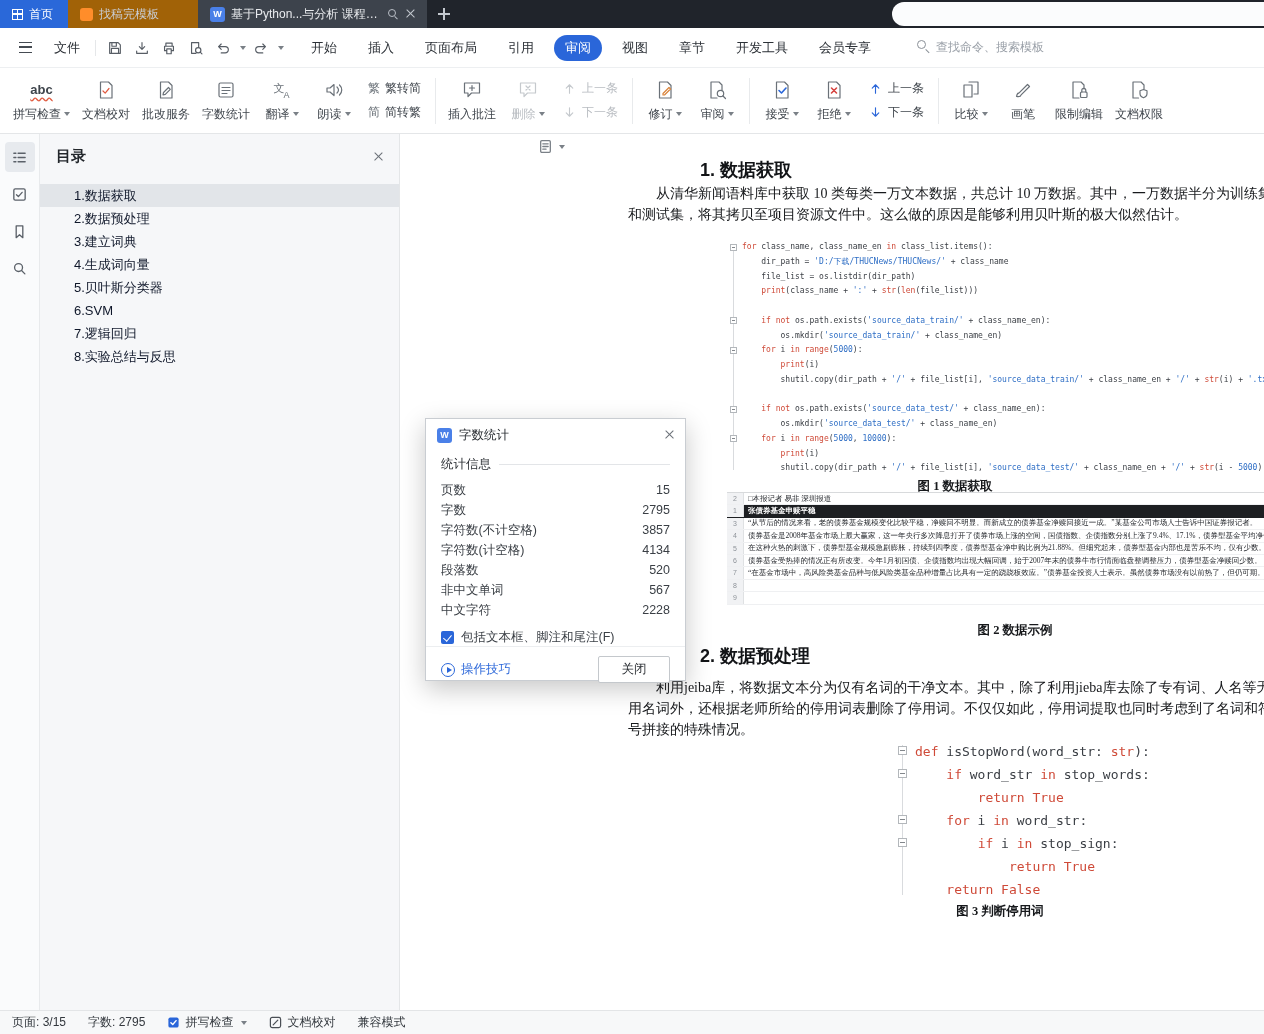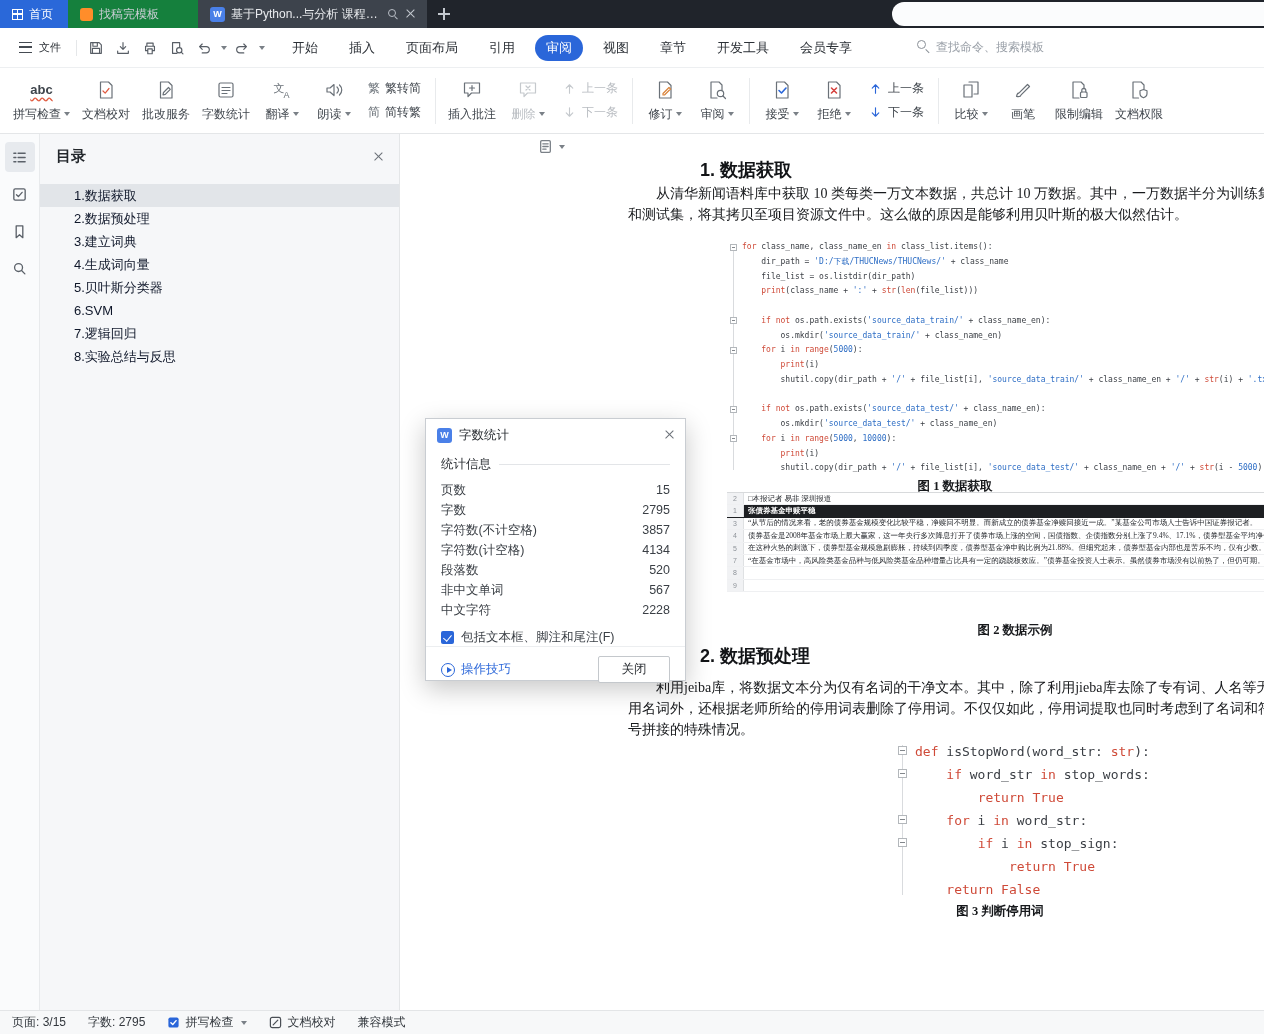--- a/index.html
+++ b/index.html
@@ -4,21 +4,21 @@
 <style>
 *{margin:0;padding:0;box-sizing:border-box}
 html,body{width:1264px;height:1034px}
 body{font-family:"Liberation Sans",sans-serif;background:#fff;overflow:hidden;-webkit-font-smoothing:antialiased}
 .app{position:relative;width:1264px;height:1034px;background:#fff;overflow:hidden}
 
 
 .titlebar{position:absolute;left:0;top:0;right:0;height:28px;background:#20242b;display:flex;align-items:stretch}
 .tab{display:flex;align-items:center;gap:6px;padding:0 12px;font-size:12px;color:#c9cdd4;white-space:nowrap}
 .tab-home{background:#2a68d9;color:#fff;min-width:68px}
-.tab-tpl{background:#15803d;min-width:130px}
+.tab-tpl{background:#a16207;min-width:130px}
 .tab-doc{background:#3d434c;color:#e9ebee;min-width:200px}
 .newtab{width:34px;display:flex;align-items:center;justify-content:center}
 .grid-ic{width:11px;height:11px;border:1.4px solid #fff;position:relative;flex:none}
 .grid-ic::before{content:"";position:absolute;left:3.8px;top:0;bottom:0;width:1.4px;background:#fff}
 .grid-ic::after{content:"";position:absolute;top:3.8px;left:0;right:0;height:1.4px;background:#fff}
 .wicon{width:15px;height:15px;border-radius:3px;background:#4a80e8;color:#fff;font-size:9px;font-weight:bold;display:inline-flex;align-items:center;justify-content:center;flex:none}
 .docer-ic{width:13px;height:13px;border-radius:3px;background:#ff8d2a;flex:none}
 .tab-title{overflow:hidden;text-overflow:ellipsis;max-width:150px}
 .mini-mag{position:relative;width:12px;height:12px;flex:none}
 .mini-mag::before{content:"";position:absolute;left:1px;top:1px;width:6px;height:6px;border:1.3px solid #b9bec6;border-radius:50%}
@@ -27,21 +27,21 @@
 .xicon::before,.xicon::after{content:"";position:absolute;left:-0.5px;top:4.4px;width:11px;height:1.2px;background:#c3c8cf}
 .xicon::before{transform:rotate(45deg)}.xicon::after{transform:rotate(-45deg)}
 .xdark::before,.xdark::after{background:#6a7077}
 .plus{position:relative;width:12px;height:12px}
 .plus::before{content:"";position:absolute;left:5.3px;top:0;width:1.4px;height:12px;background:#c3c8cf}
 .plus::after{content:"";position:absolute;top:5.3px;left:0;height:1.4px;width:12px;background:#c3c8cf}
 .titlebar-pill{position:absolute;right:0;top:2px;width:372px;height:24px;background:#fbfcfd;border-radius:12px 0 0 12px}
 
 
 .menubar{position:absolute;top:28px;left:0;right:0;height:40px;background:#fff;display:flex;align-items:center;padding:0 10px;border-bottom:1px solid #edeff1}
-.file-btn{display:flex;align-items:center;gap:7px;font-size:11px;color:#2c3137;padding:0 9px;height:28px;cursor:default}
+.file-btn{display:flex;align-items:center;gap:22px;font-size:13px;color:#2c3137;padding:0 9px;height:28px;cursor:default}
 .hamb{width:13px;height:11px;border-top:1.6px solid #454b52;border-bottom:1.6px solid #454b52;position:relative}
 .hamb::after{content:"";position:absolute;left:0;right:0;top:3px;height:1.6px;background:#454b52}
 .vbar{width:1px;height:16px;background:#e5e7e9;margin:0 6px}
 .qicons{display:flex;align-items:center;gap:2px}
 .qbtn{width:25px;height:25px;display:flex;align-items:center;justify-content:center;border-radius:3px}
 .qbtn svg{width:16px;height:16px;stroke:#575d65;fill:none;stroke-width:1.3;stroke-linecap:round;stroke-linejoin:round}
 .car{width:0;height:0;border-left:3.5px solid transparent;border-right:3.5px solid transparent;border-top:4px solid #7a8087;display:inline-block;margin-left:3px;flex:none}
 .menu-tabs{display:flex;align-items:center;gap:9px;margin-left:16px}
 .mtab{font-size:13px;color:#2c3137;padding:4px 11px;border-radius:14px;white-space:nowrap}
 .mtab.active{background:#2a66d9;color:#fff}
@@ -511,20 +511,24 @@
         </div>
         <div class="srow">
           <span class="ln">4</span>
           <span class="tx">债券基金是2008年基金市场上最大赢家，这一年央行多次降息打开了债券市场上涨的空间，国债指数、企债指数分别上涨了9.4%、17.1%，债券型基金平均净值增长。</span>
         </div>
         <div class="srow">
           <span class="ln">5</span>
           <span class="tx">在这种火热的刺激下，债券型基金规模急剧膨胀，持续到四季度，债券型基金净申购比例为21.88%。但细究起来，债券型基金内部也是苦乐不均，仅有少数。</span>
         </div>
         <div class="srow">
+          <span class="ln">6</span>
+          <span class="tx">债券基金受热捧的情况正有所改变。今年1月初国债、企债指数均出现大幅回调，始于2007年末的债券牛市行情面临盘整调整压力，债券型基金净赎回少数。</span>
+        </div>
+        <div class="srow">
           <span class="ln">7</span>
           <span class="tx">“在基金市场中，高风险类基金品种与低风险类基金品种增量占比具有一定的跷跷板效应。”债券基金投资人士表示。虽然债券市场没有以前热了，但仍可期。</span>
         </div>
         <div class="srow">
           <span class="ln">8</span>
           <span class="tx"></span>
         </div>
         <div class="srow">
           <span class="ln">9</span>
           <span class="tx"></span>

